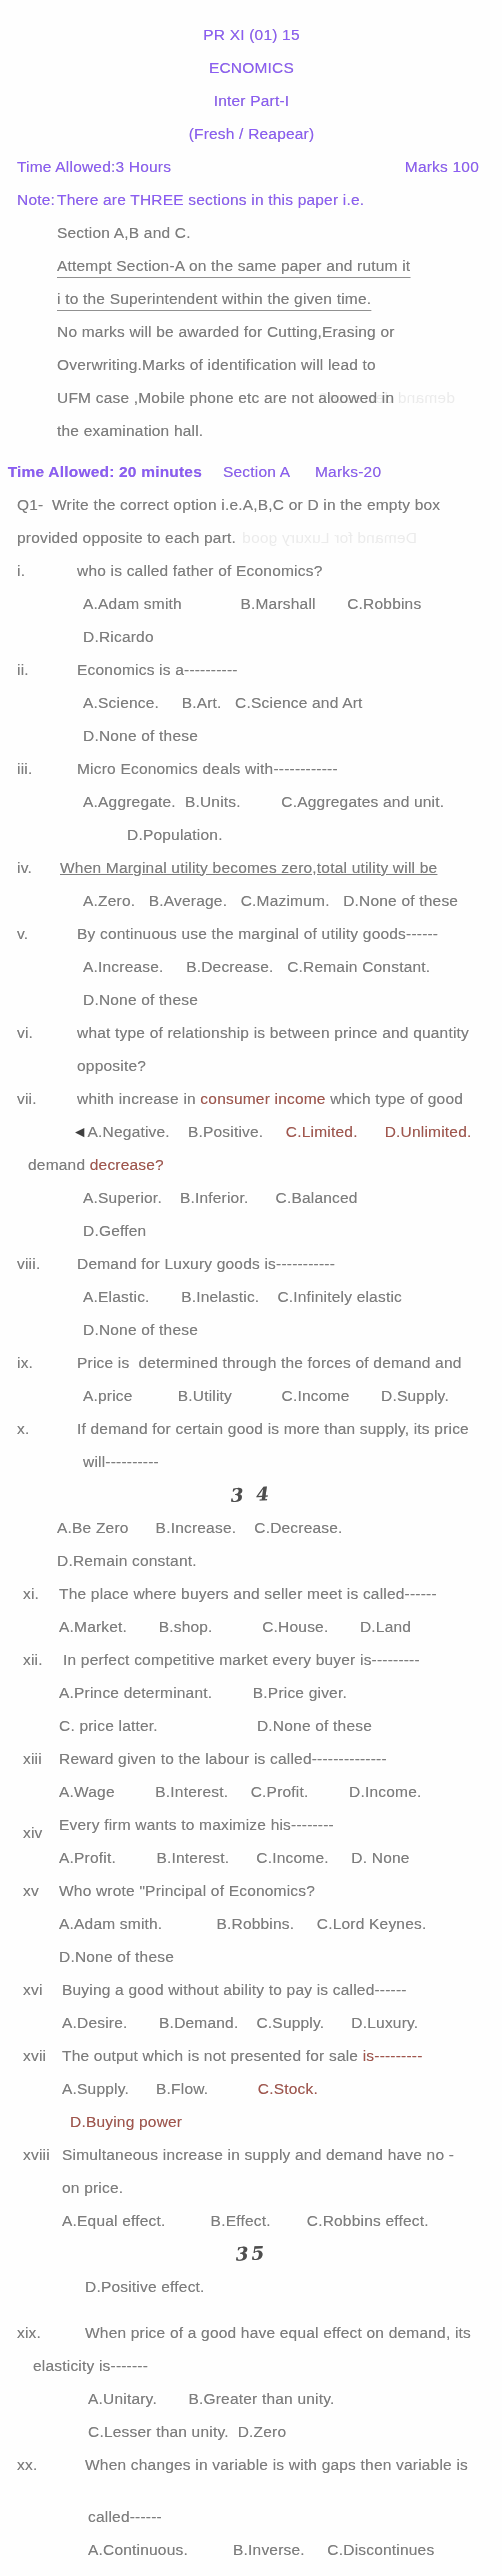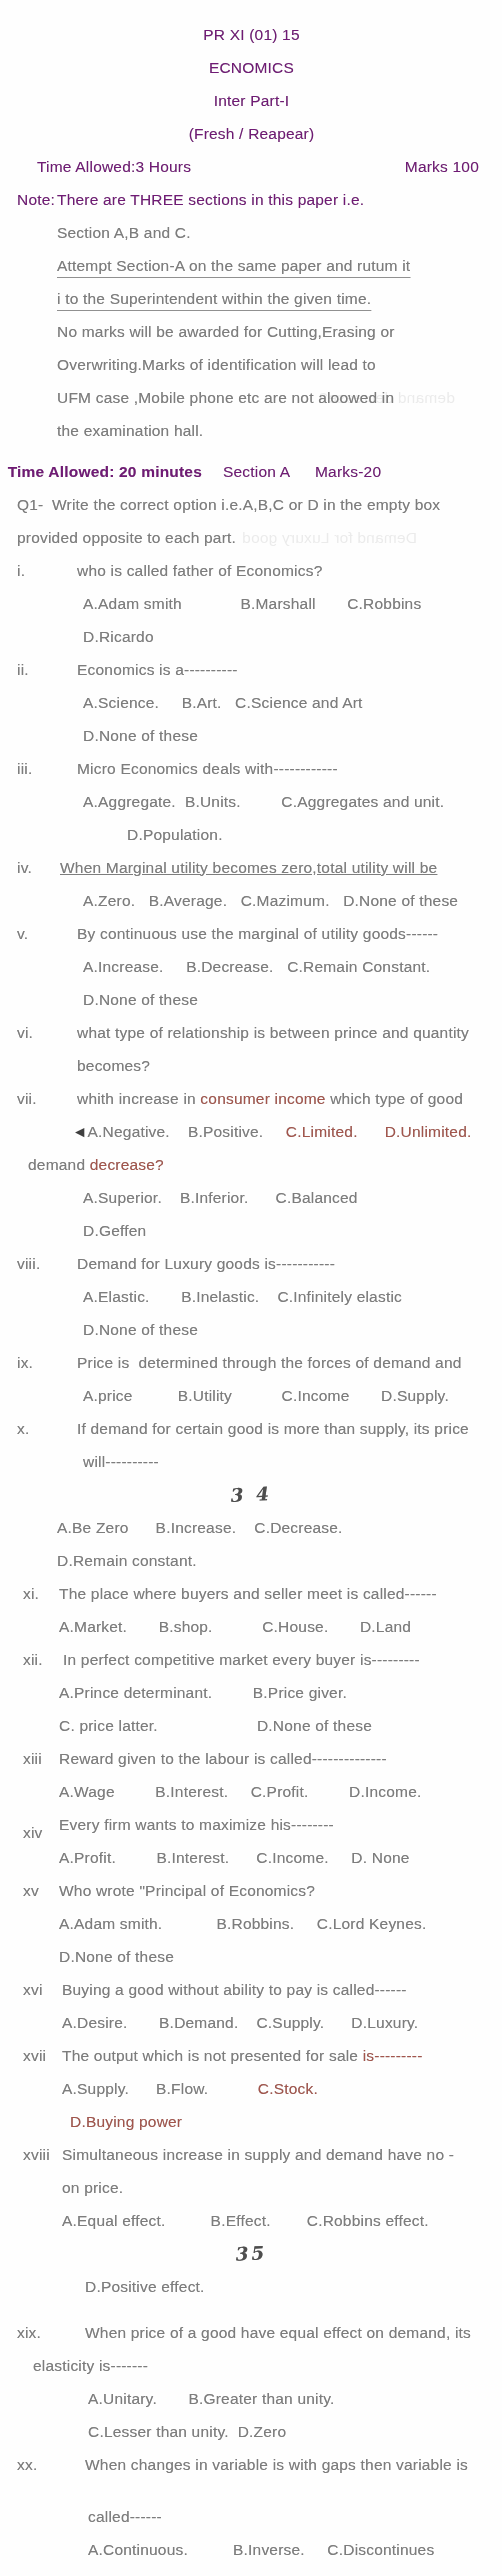--- a/index.html
+++ b/index.html
@@ -18,21 +18,21 @@
   .line{position:relative;height:33px;line-height:33px;white-space:pre;}
   .line .txt{display:inline;}
   .center{text-align:center;}
   .num{position:absolute;top:0;}
   .underlined .txt{
     text-decoration:underline;
     text-underline-offset:5.7px;
     text-decoration-thickness:1px;
     text-decoration-color:#909090;
   }
-  .k-c,.k-s,.k-t3,.k-n{color:#701a75;}
+  .k-c,.k-s,.k-t3,.k-n{color:#8b5cf6;}
   .k-l{color:#7d7d7d;}
   .line,.num,.txt{text-shadow:0 0 0.6px rgba(115,115,115,.55);}
   .red{color:#a3554c;}
   .dark{color:#3f3f3f;text-shadow:none;}
   .s-right{position:absolute;right:24px;top:0;}
   .t3l{position:absolute;left:7.7px;top:0;font-weight:bold;}
   .t3m{position:absolute;left:223px;top:0;}
   .t3r{position:absolute;left:315px;top:0;}
   .k-pg{
     text-align:center;
@@ -52,21 +52,21 @@
   }
 </style>
 </head>
 <body>
 
 <div id="scan">
     <div class="line k-c center"><span class="txt">PR XI (01) 15</span></div>
     <div class="line k-c center"><span class="txt">ECNOMICS</span></div>
     <div class="line k-c center"><span class="txt">Inter Part-I</span></div>
     <div class="line k-c center"><span class="txt">(Fresh / Reapear)</span></div>
-    <div class="line k-s"><span class="txt" style="padding-left: 17px; display: inline-block; margin-left: 20px;">Time Allowed:3 Hours</span><span class="s-right">Marks 100</span></div>
+    <div class="line k-s"><span class="txt" style="padding-left: 17px; display: inline-block;">Time Allowed:3 Hours</span><span class="s-right">Marks 100</span></div>
     <div class="line k-n" style="padding-left: 57px;"><span class="num" style="left: 17px;">Note:</span><span class="txt">There are THREE sections in this paper i.e.</span></div>
     <div class="line k-l" style="padding-left: 57px;"><span class="txt">Section A,B and C.</span></div>
     <div class="line k-l underlined" style="padding-left: 57px;"><span class="txt">Attempt Section-A on the same paper and rutum it</span></div>
     <div class="line k-l underlined" style="padding-left: 57px;"><span class="txt">i to the Superintendent within the given time.</span></div>
     <div class="line k-l" style="padding-left: 57px;"><span class="txt">No marks will be awarded for Cutting,Erasing or</span></div>
     <div class="line k-l" style="padding-left: 57px;"><span class="txt">Overwriting.Marks of identification will lead to</span></div>
     <div class="line k-l" style="padding-left: 57px;"><span class="txt">UFM case ,Mobile phone etc are not aloowed in</span><span class="ghost" style="left: 319px;">demand decrease?</span></div>
     <div class="line k-l" style="padding-left: 57px;"><span class="txt">the examination hall.</span></div>
     <div class="line k-t3" style="margin-top: 8.2px;"><span class="t3l">Time Allowed: 20 minutes</span><span class="t3m">Section A</span><span class="t3r">Marks-20</span></div>
     <div class="line k-l" style="padding-left: 52px;"><span class="num" style="left: 17px;">Q1-</span><span class="txt">Write the correct option i.e.A,B,C or D in the empty box</span></div>
@@ -79,21 +79,21 @@
     <div class="line k-l" style="padding-left: 83px;"><span class="txt">D.None of these</span></div>
     <div class="line k-l" style="padding-left: 77px;"><span class="num" style="left: 17px;">iii.</span><span class="txt">Micro Economics deals with------------</span></div>
     <div class="line k-l" style="padding-left: 83px;"><span class="txt">A.Aggregate.  B.Units.         C.Aggregates and unit.</span></div>
     <div class="line k-l" style="padding-left: 83px; margin-left: 44px;"><span class="txt">D.Population.</span></div>
     <div class="line k-l" style="padding-left: 60px; text-decoration: underline;"><span class="num" style="left: 17px;">iv.</span><span class="txt">When Marginal utility becomes zero,total utility will be</span></div>
     <div class="line k-l" style="padding-left: 83px;"><span class="txt">A.Zero.   B.Average.   C.Mazimum.   D.None of these</span></div>
     <div class="line k-l" style="padding-left: 77px;"><span class="num" style="left: 17px;">v.</span><span class="txt">By continuous use the marginal of utility goods------</span></div>
     <div class="line k-l" style="padding-left: 83px;"><span class="txt">A.Increase.     B.Decrease.   C.Remain Constant.</span></div>
     <div class="line k-l" style="padding-left: 83px;"><span class="txt">D.None of these</span></div>
     <div class="line k-l" style="padding-left: 77px;"><span class="num" style="left: 17px;">vi.</span><span class="txt">what type of relationship is between prince and quantity</span></div>
-    <div class="line k-l" style="padding-left: 77px;"><span class="txt">becomes?</span></div>
+    <div class="line k-l" style="padding-left: 77px;"><span class="txt">opposite?</span></div>
     <div class="line k-l" style="padding-left: 77px;"><span class="num" style="left: 17px;">vii.</span><span class="txt">whith increase in </span><span class="txt red">consumer income</span><span class="txt"> which type of good</span></div>
     <div class="line k-l" style="padding-left: 72px;"><span class="txt dark">◄</span><span class="txt">A.Negative.    B.Positive.     </span><span class="txt red">C.Limited.</span><span class="txt">      </span><span class="txt red">D.Unlimited.</span></div>
     <div class="line k-l" style="padding-left: 28px;"><span class="txt">demand </span><span class="txt red">decrease?</span></div>
     <div class="line k-l" style="padding-left: 83px;"><span class="txt">A.Superior.    B.Inferior.      C.Balanced</span></div>
     <div class="line k-l" style="padding-left: 83px;"><span class="txt">D.Geffen</span></div>
     <div class="line k-l" style="padding-left: 77px;"><span class="num" style="left: 17px;">viii.</span><span class="txt">Demand for Luxury goods is-----------</span></div>
     <div class="line k-l" style="padding-left: 83px;"><span class="txt">A.Elastic.       B.Inelastic.    C.Infinitely elastic</span></div>
     <div class="line k-l" style="padding-left: 83px;"><span class="txt">D.None of these</span></div>
     <div class="line k-l" style="padding-left: 77px;"><span class="num" style="left: 17px;">ix.</span><span class="txt">Price is  determined through the forces of demand and</span></div>
     <div class="line k-l" style="padding-left: 83px;"><span class="txt">A.price          B.Utility           C.Income       D.Supply.</span></div>

